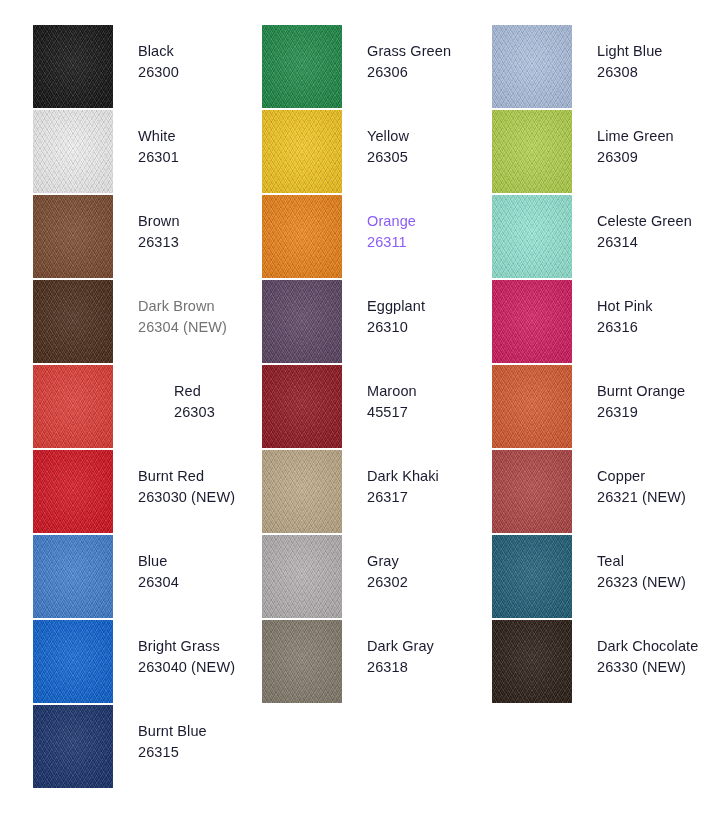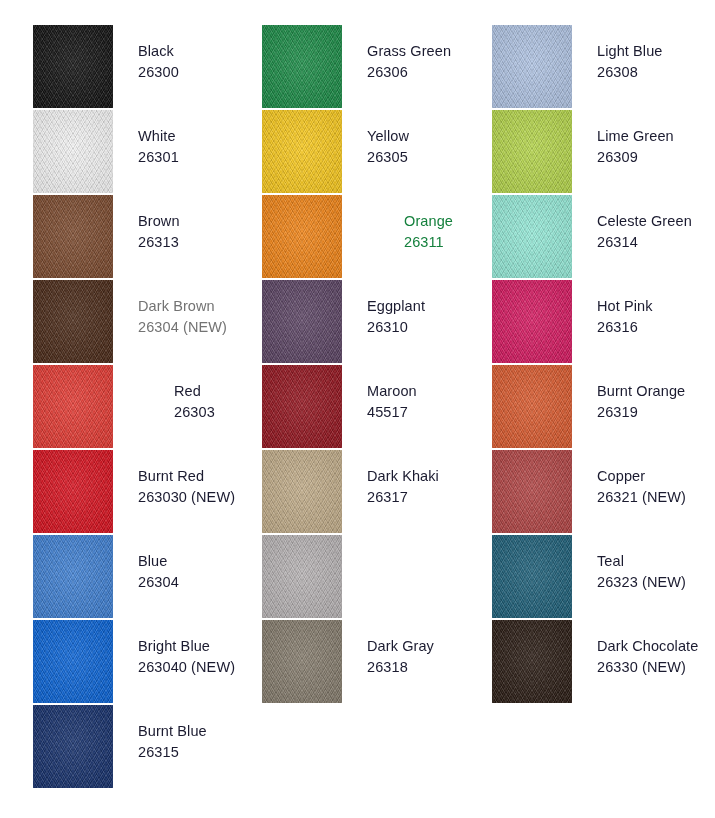--- a/index.html
+++ b/index.html
@@ -191,21 +191,21 @@
           <span class="code">26304</span>
         </div>
       </div>
       <div class="swatch-row">
         <div class="swatch" style="background-color: rgb(10, 99, 212);">
           <div class="weave"></div>
           <div class="weave2"></div>
           <div class="shade"></div>
         </div>
         <div class="label" style="color: rgb(27, 27, 48);">
-          <span class="name">Bright Blue</span>
+          <span class="name">Bright Grass</span>
           <span class="code">263040 (NEW)</span>
         </div>
       </div>
       <div class="swatch-row">
         <div class="swatch" style="background-color: rgb(22, 48, 107);">
           <div class="weave"></div>
           <div class="weave2"></div>
           <div class="shade"></div>
         </div>
         <div class="label" style="color: rgb(27, 27, 48);">
@@ -236,21 +236,21 @@
           <span class="name">Yellow</span>
           <span class="code">26305</span>
         </div>
       </div>
       <div class="swatch-row">
         <div class="swatch" style="background-color: rgb(239, 131, 22);">
           <div class="weave"></div>
           <div class="weave2"></div>
           <div class="shade"></div>
         </div>
-        <div class="label" style="color: #15803d; margin-left: 37px;">
+        <div class="label" style="color: #8b5cf6;">
           <span class="name">Orange</span>
           <span class="code">26311</span>
         </div>
       </div>
       <div class="swatch-row">
         <div class="swatch" style="background-color: rgb(91, 68, 99);">
           <div class="weave"></div>
           <div class="weave2"></div>
           <div class="shade"></div>
         </div>
@@ -279,20 +279,24 @@
         <div class="label" style="color: rgb(27, 27, 48);">
           <span class="name">Dark Khaki</span>
           <span class="code">26317</span>
         </div>
       </div>
       <div class="swatch-row">
         <div class="swatch" style="background-color: rgb(182, 178, 179);">
           <div class="weave"></div>
           <div class="weave2"></div>
           <div class="shade"></div>
+        </div>
+        <div class="label" style="color: rgb(27, 27, 48);">
+          <span class="name">Gray</span>
+          <span class="code">26302</span>
         </div>
       </div>
       <div class="swatch-row">
         <div class="swatch" style="background-color: rgb(132, 123, 108);">
           <div class="weave"></div>
           <div class="weave2"></div>
           <div class="shade"></div>
         </div>
         <div class="label" style="color: rgb(27, 27, 48);">
           <span class="name">Dark Gray</span>

